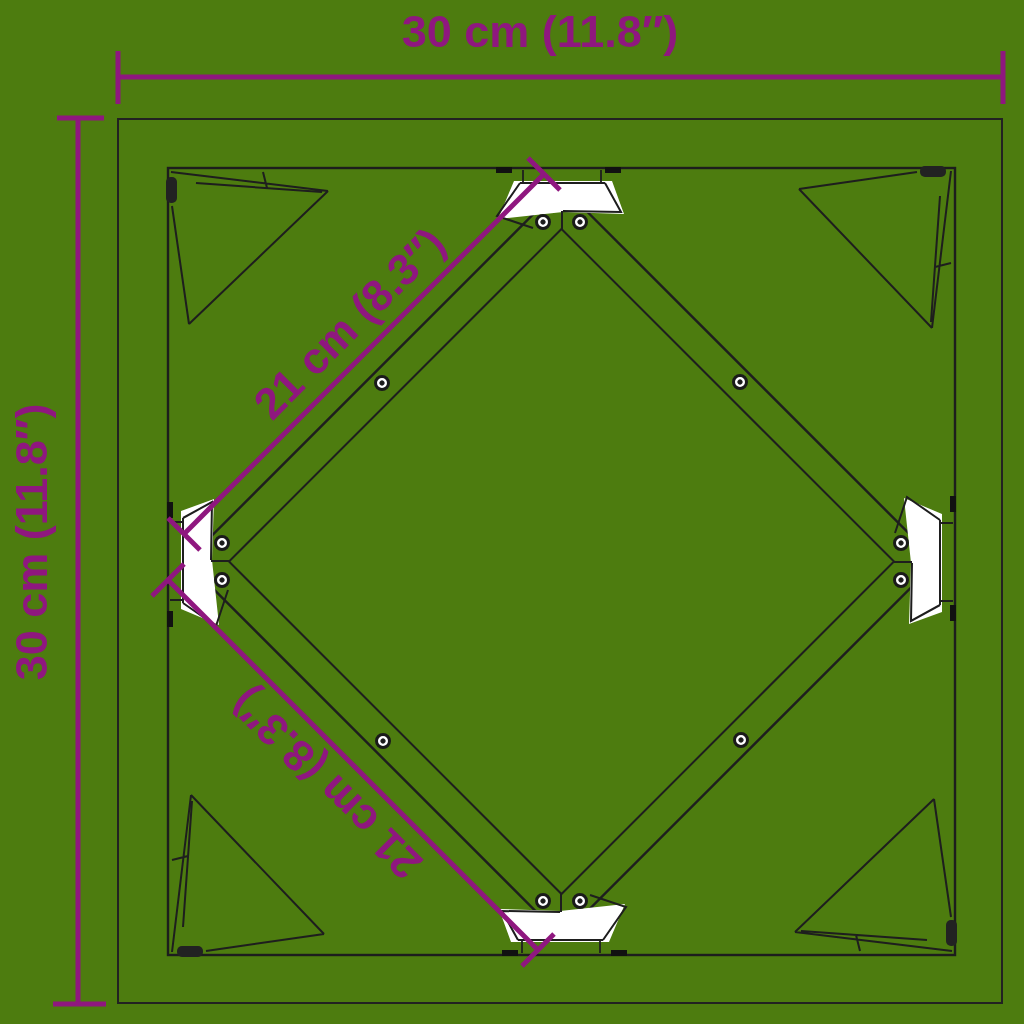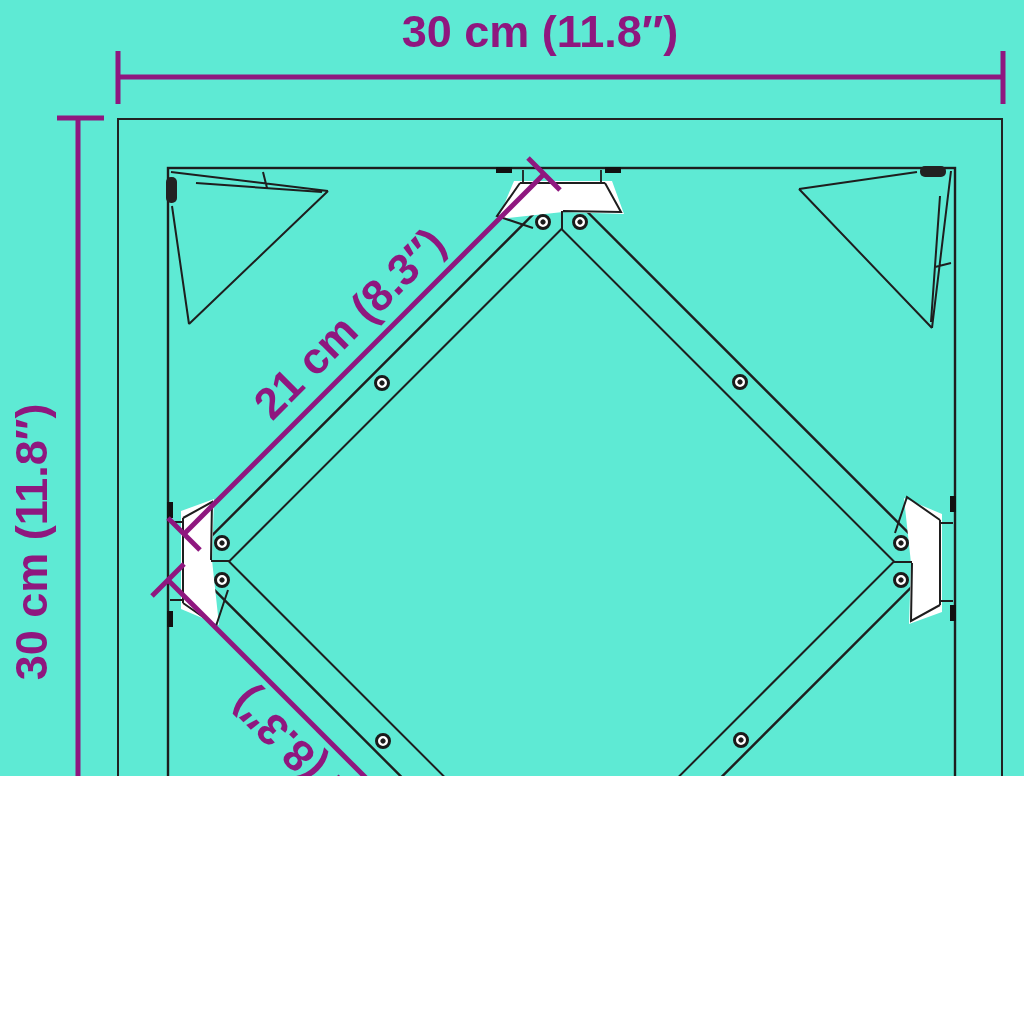--- a/index.html
+++ b/index.html
@@ -1,16 +1,16 @@
 <!DOCTYPE html>
 <html><head>
 <meta charset="utf-8">
 <style>
   html, body { margin: 0; padding: 0; background: #ffffff; }
-  .stage { width: 1024px; height: 776px; position: relative; background: #5eead4; }
+  .stage { width: 1024px; height: 1024px; position: relative; background: #4d7c0f; }
   svg { display: block; }
   svg text {
     font-family: "Liberation Sans", "DejaVu Sans", sans-serif;
     font-weight: 700;
   }
 </style>
 </head>
 <body>
 
 <div class="stage">

